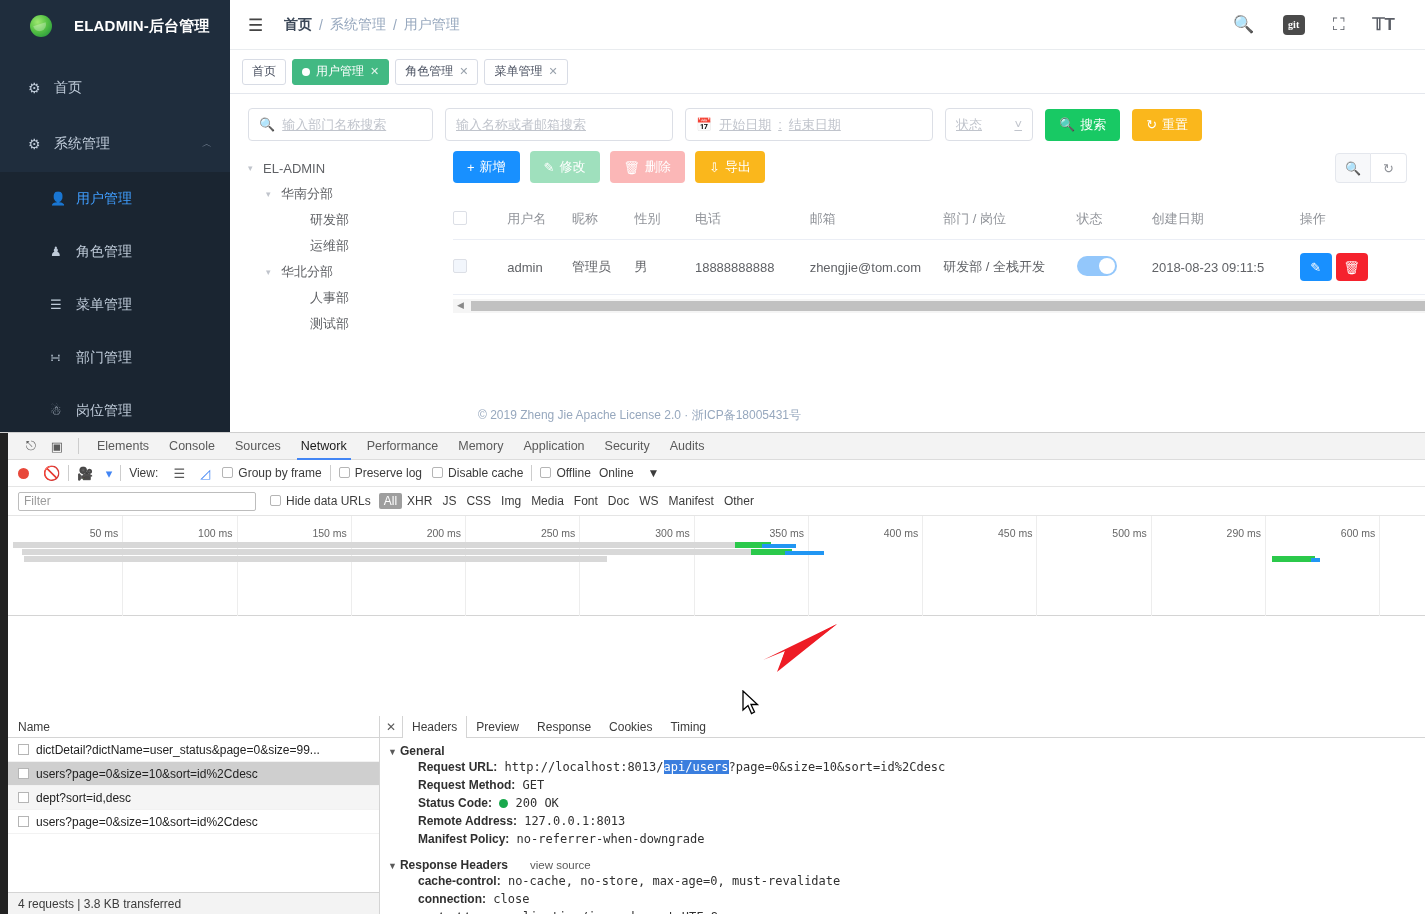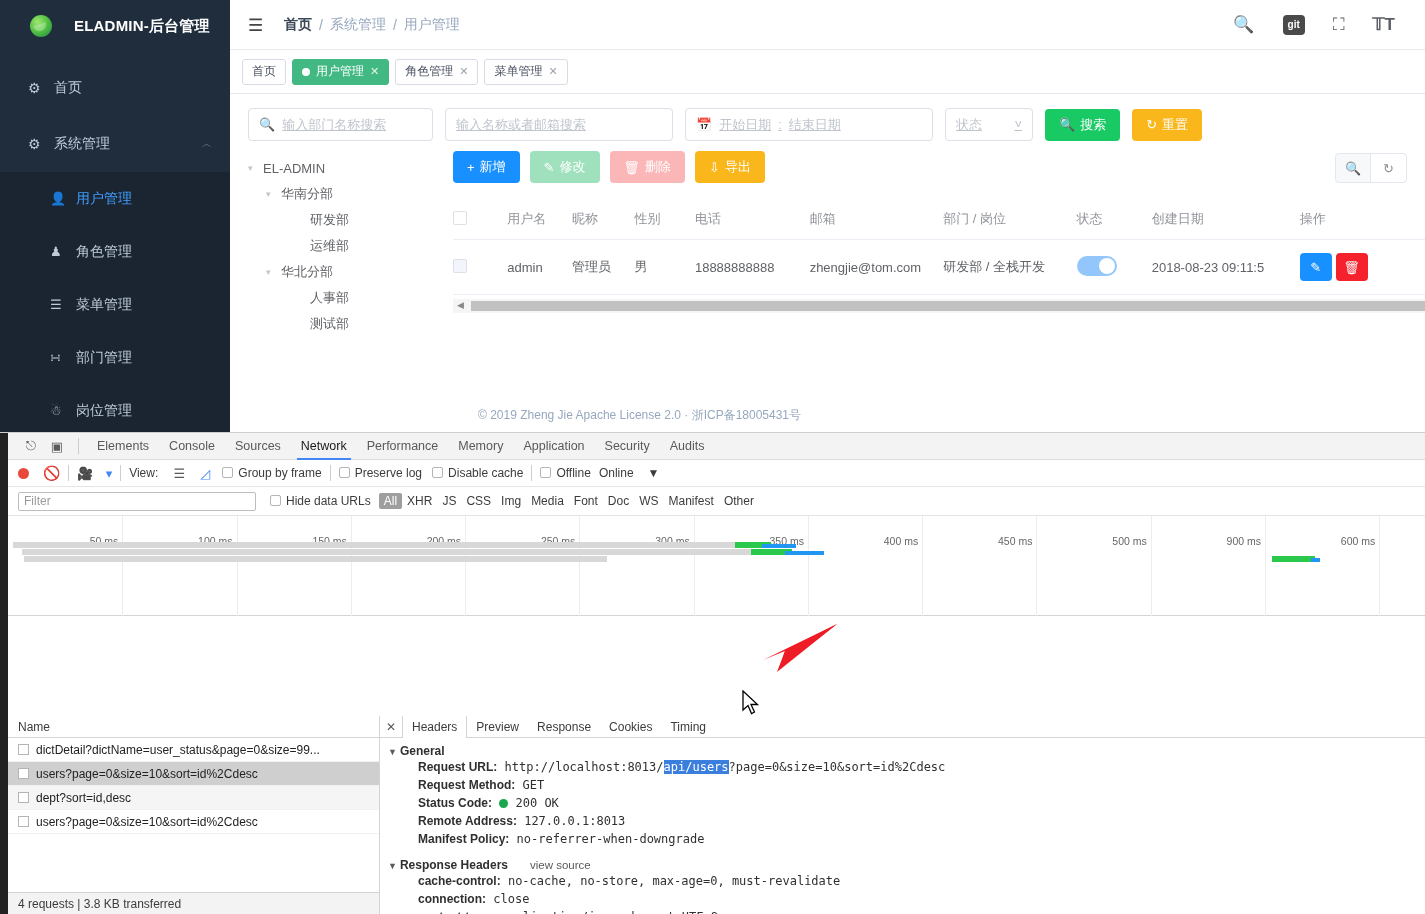--- a/index.html
+++ b/index.html
@@ -43,21 +43,21 @@
   .navbar { height:50px; border-bottom:1px solid #e9ecef; display:flex; align-items:center; padding:0 18px; background:#fff; }
   .hamburger { width:20px; height:16px; margin-right:16px; position:relative; cursor:pointer; color:#444; font-size:17px; line-height:1;}
   .bc { font-size:14px; display:flex; align-items:center; gap:7px; }
   .bc .b-home { color:#3c4858; font-weight:bold; }
   .bc .sep { color:#97a8be; }
   .bc .b-mid { color:#97a8be; }
   .bc .b-last { color:#97a8be; }
   .nav-right { margin-left:auto; display:flex; align-items:center; gap:28px; padding-right:12px; }
   .nav-ic { font-size:17px; color:#5a5e66; cursor:pointer; display:flex; align-items:center; }
   .git-badge { width:22px; height:20px; background:#4a4a4a; border-radius:4px; color:#fff;
-     font-size:10px; font-weight:bold; display:flex; align-items:center; justify-content:center; font-family:Liberation Sans, sans-serif;}
+     font-size:10px; font-weight:bold; display:flex; align-items:center; justify-content:center; font-family:Liberation Serif, serif;}
 
   .tabsbar { height:44px; border-bottom:1px solid #e4e7ed; display:flex; align-items:center; padding:0 12px; gap:6px; background:#fff; }
   .tab { height:26px; border:1px solid #d8dce5; border-radius:3px; padding:0 9px; display:flex;
      align-items:center; gap:6px; font-size:12px; color:#495060; background:#fff; cursor:pointer; }
   .tab.active { background:#42b983; border-color:#42b983; color:#fff; }
   .tab .dot { width:8px; height:8px; border-radius:50%; background:#fff; flex:none; }
   .tab .x { font-size:11px; color:#9aa3ad; }
   .tab.active .x { color:#e3f4ec; }
 
   .filters { display:flex; align-items:center; gap:12px; padding:14px 0 0 18px; }
@@ -134,21 +134,21 @@
   .chk { width:11px; height:11px; border:1px solid #b5b5b5; border-radius:2px; background:#fff; display:inline-block; vertical-align:-1px; margin-right:5px; cursor:pointer;}
   .tb-label { margin-right:8px; }
 
   .dt-filterbar { height:29px; display:flex; align-items:center; padding-left:10px; border-bottom:1px solid #e5e5e5; background:#fff; font-size:12px; color:#3c3c3c; gap:0;}
   .filter-input { width:238px; height:19px; border:1px solid #bdbdbd; border-radius:2px; font-size:12px; color:#9b9b9b; padding:0 5px; display:flex; align-items:center; background:#fff;}
   .rtype { padding:0 5px; cursor:pointer; color:#3c3c3c; }
   .rtype.all { background:#9e9e9e; color:#fff; border-radius:2px; padding:1px 5px; }
 
   .overview { position:relative; height:100px; border-bottom:1px solid #d4d4d4; background:#fff; }
   .ov-tick { position:absolute; top:0; width:1px; height:100px; background:#ededed; }
-  .ov-tlabel { position:absolute; top:19px; font-size:10.5px; color:#666; transform:translateX(-100%); padding-right:4px; }
+  .ov-tlabel { position:absolute; top:11px; font-size:10.5px; color:#666; transform:translateX(-100%); padding-right:4px; }
   .bar-bg { position:absolute; height:6px; background:#d8d8d8; }
   .bar-seg { position:absolute; height:6px; }
 
   .dt-body { position:absolute; left:8px; right:0; top:283px; bottom:0; display:flex; }
   .req-list { width:372px; border-right:1px solid #d4d4d4; position:relative; background:#fff; }
   .rl-head { height:22px; border-bottom:1px solid #d4d4d4; font-size:12px; color:#3c3c3c; display:flex; align-items:center; padding-left:10px; background:#fff;}
   .rl-item { height:24px; display:flex; align-items:center; padding-left:10px; font-size:12px; color:#222; gap:7px; cursor:pointer; border-bottom:1px solid #f2f2f2;}
   .rl-item.sel { background:#cfcfcf; }
   .rl-item.alt { background:#f5f5f5; }
   .rl-cb { width:11px; height:11px; border:1px solid #b5b5b5; background:#fff; flex:none; }
@@ -474,21 +474,21 @@
           <div class="ov-tlabel" style="left: 685.645px;">300 ms</div>
           <div class="ov-tick" style="left: 799.919px;"></div>
           <div class="ov-tlabel" style="left: 799.919px;">350 ms</div>
           <div class="ov-tick" style="left: 914.194px;"></div>
           <div class="ov-tlabel" style="left: 914.194px;">400 ms</div>
           <div class="ov-tick" style="left: 1028.47px;"></div>
           <div class="ov-tlabel" style="left: 1028.47px;">450 ms</div>
           <div class="ov-tick" style="left: 1142.74px;"></div>
           <div class="ov-tlabel" style="left: 1142.74px;">500 ms</div>
           <div class="ov-tick" style="left: 1257.02px;"></div>
-          <div class="ov-tlabel" style="left: 1257.02px;">900 ms</div>
+          <div class="ov-tlabel" style="left: 1257.02px;">290 ms</div>
           <div class="ov-tick" style="left: 1371.29px;"></div>
           <div class="ov-tlabel" style="left: 1371.29px;">600 ms</div>
         </div>
       <div id="ovbars">
           <div class="bar-bg" style="left: 4.57097px; width: 738.211px; top: 26px;"></div>
           <div class="bar-seg" style="background: rgb(43, 201, 75); left: 726.784px; width: 36.5677px; top: 26px;"></div>
           <div class="bar-seg" style="background: rgb(33, 150, 243); left: 754.21px; width: 34.2823px; top: 28px; height: 4px;"></div>
           <div class="bar-bg" style="left: 13.7129px; width: 740.497px; top: 33px;"></div>
           <div class="bar-seg" style="background: rgb(43, 201, 75); left: 742.782px; width: 41.1387px; top: 33px;"></div>
           <div class="bar-seg" style="background: rgb(33, 150, 243); left: 777.065px; width: 38.8532px; top: 35px; height: 4px;"></div>

